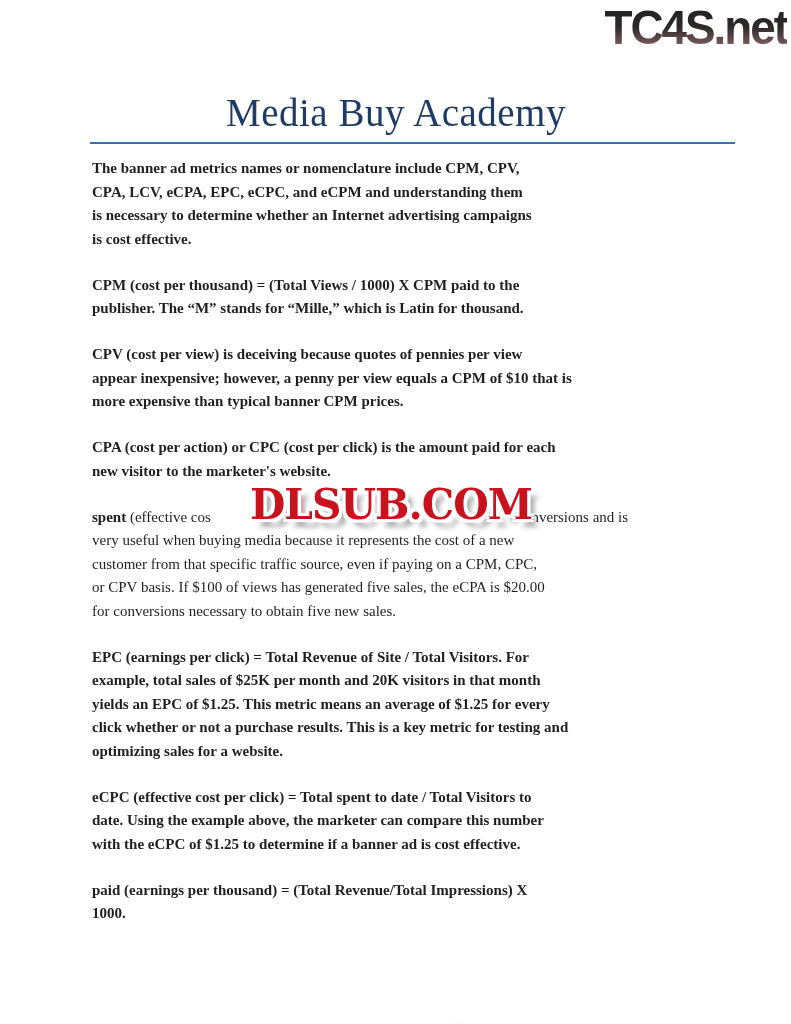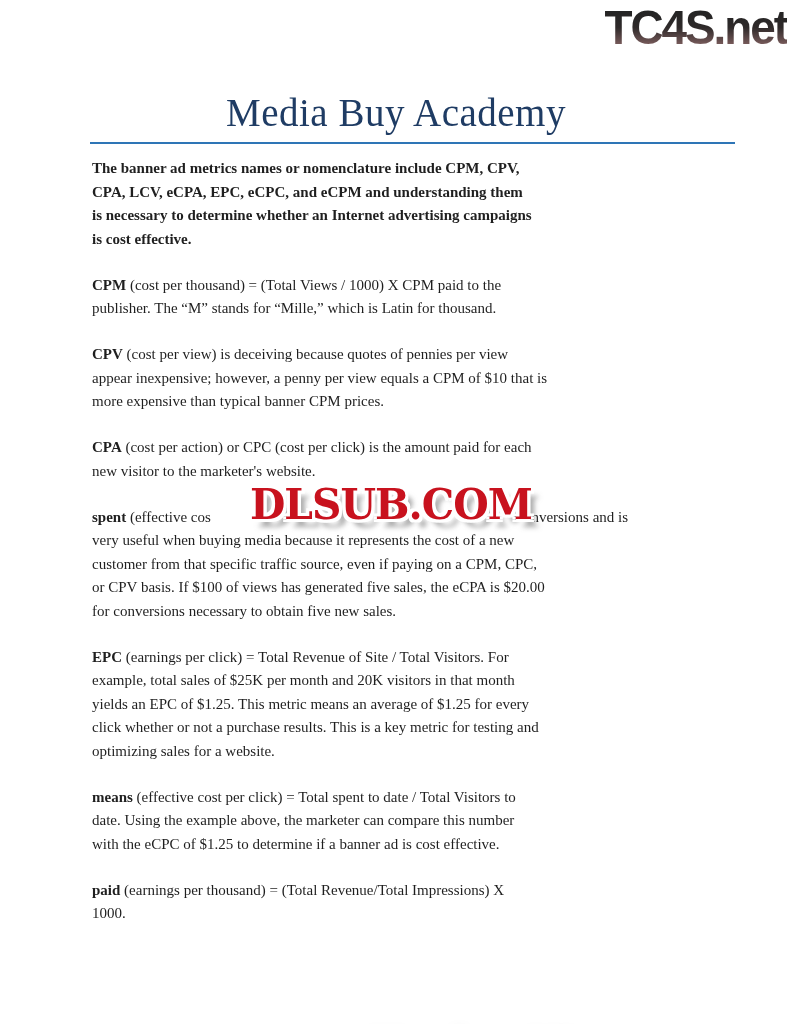--- a/index.html
+++ b/index.html
@@ -58,21 +58,21 @@
   
   .content {
     position: absolute;
     left: 92px;
     top: 157px;
     width: 615px;
     font-size: 15px;
     line-height: 23.5px;
   }
   .para { margin: 0 0 22.5px 0; }
-  .flow { white-space: pre-line; }
+  .flow { white-space: pre-line; font-weight: bold; }
   .intro { font-weight: bold; white-space: pre-line; }
   .term { font-weight: bold; }
   .line1 { white-space: nowrap; }
   .rest { display: block; white-space: pre-line; }
   .wm-spacer { display: inline-block; width: 303px; height: 1px; }
 
   
   .dlsub-watermark {
     position: absolute;
     left: 250px;
@@ -147,21 +147,21 @@
 customer from that specific traffic source, even if paying on a CPM, CPC,
 or CPV basis. If $100 of views has generated five sales, the eCPA is $20.00
 for conversions necessary to obtain five new sales.</span></p>
 
     <p class="para"><span class="term">EPC</span><span class="flow"> (earnings per click) = Total Revenue of Site / Total Visitors. For
 example, total sales of $25K per month and 20K visitors in that month
 yields an EPC of $1.25. This metric means an average of $1.25 for every
 click whether or not a purchase results. This is a key metric for testing and
 optimizing sales for a website.</span></p>
 
-    <p class="para"><span class="term">means</span><span class="flow"> (effective cost per click) = Total spent to date / Total Visitors to
+    <p class="para"><span class="term">eCPC</span><span class="flow"> (effective cost per click) = Total spent to date / Total Visitors to
 date. Using the example above, the marketer can compare this number
 with the eCPC of $1.25 to determine if a banner ad is cost effective.</span></p>
 
     <p class="para"><span class="term">paid</span><span class="flow"> (earnings per thousand) = (Total Revenue/Total Impressions) X
 1000.</span></p>
 
   </div>
 
   <div class="dlsub-watermark">DLSUB.COM</div>
 

